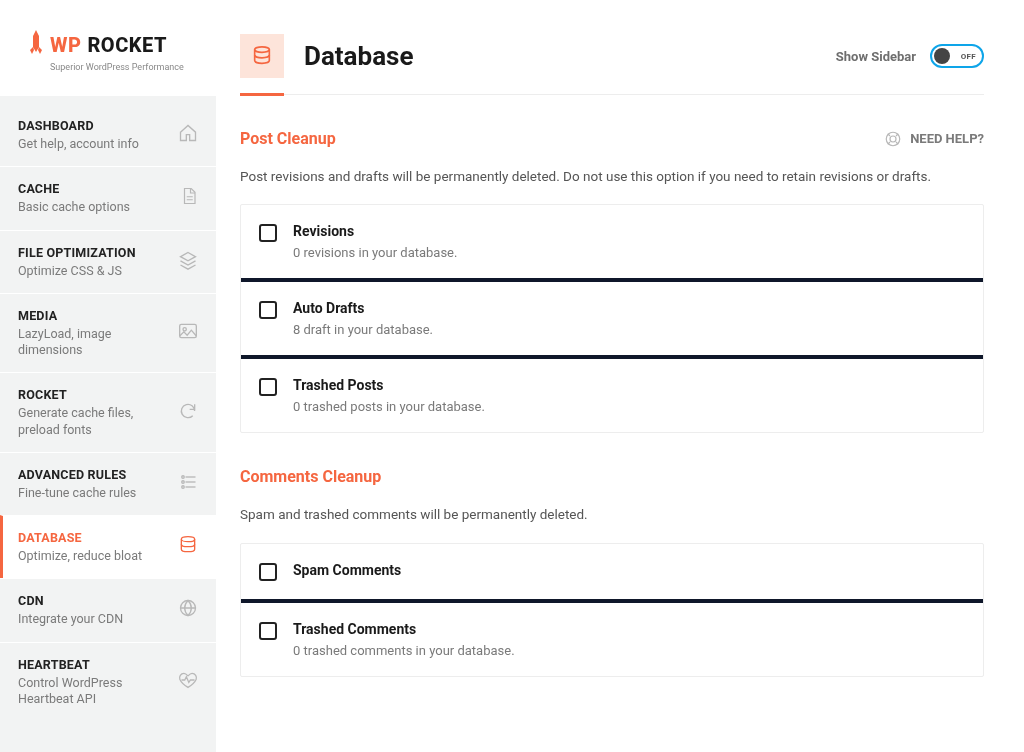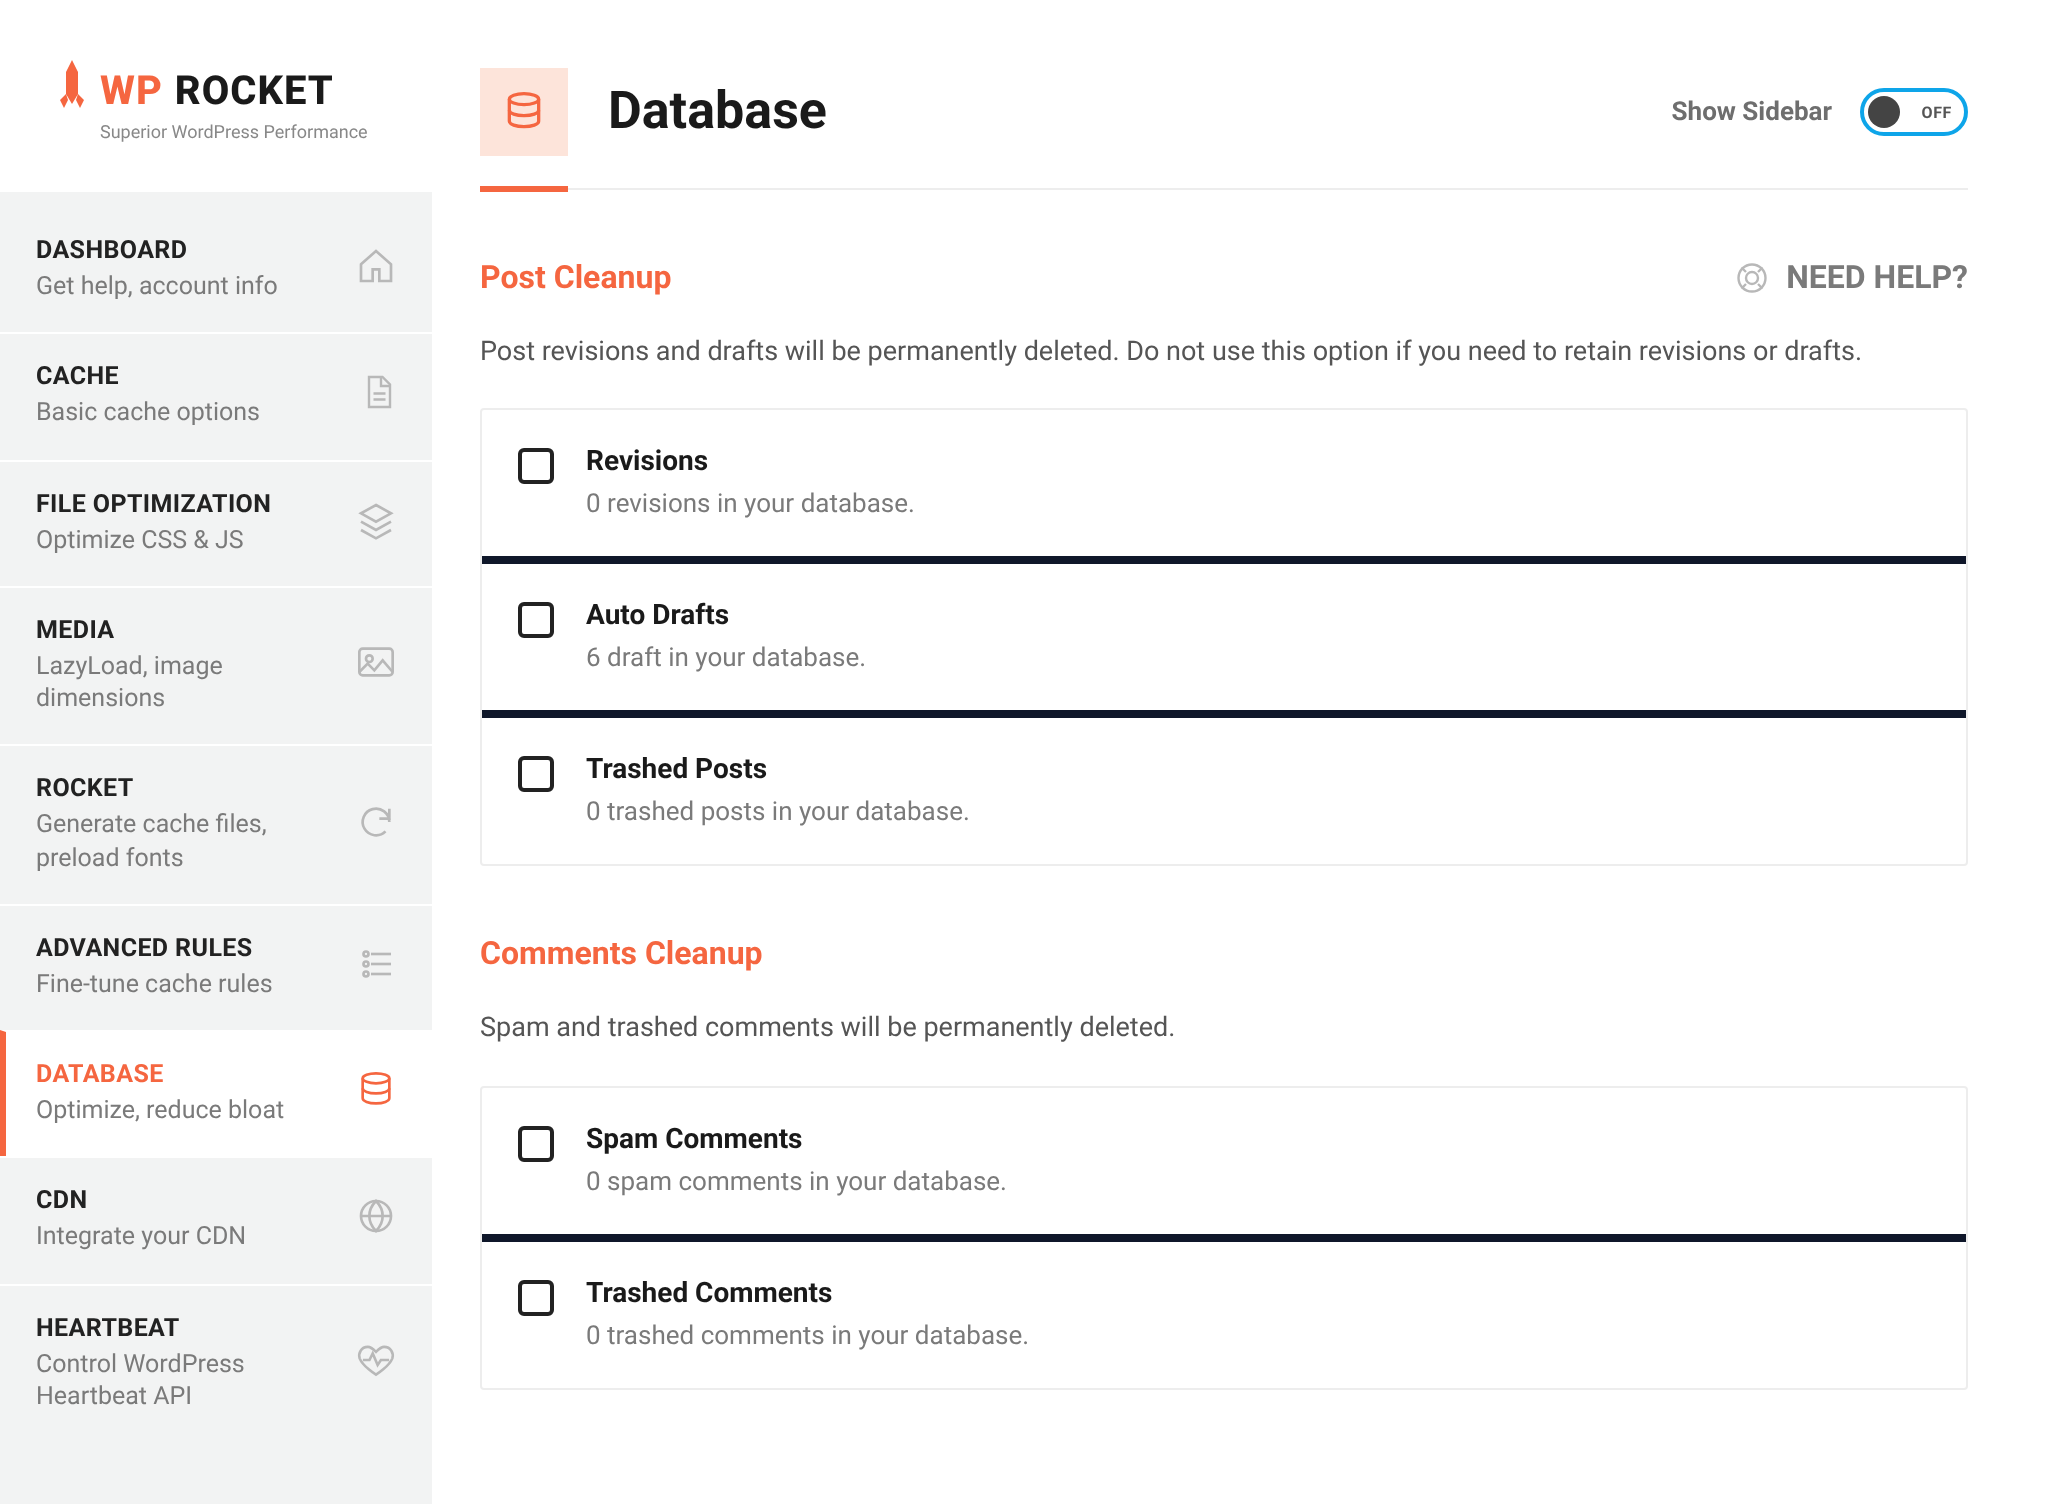--- a/index.html
+++ b/index.html
@@ -114,21 +114,21 @@
   .header-underline::before {
     content: "";
     position: absolute; left: 0; top: -1px;
     width: 44px; height: 3px;
     background: #f56640;
   }
 
   .section { margin-top: 34px; }
   .section-header { display: flex; align-items: center; justify-content: space-between; }
   .section-title { color: #f56640; font-weight: 700; font-size: 16px; }
-  .need-help { display: flex; align-items: center; gap: 8px; color: #7a7a7a; font-size: 16px; font-weight: 700; cursor: pointer; }
+  .need-help { display: flex; align-items: center; gap: 8px; color: #7a7a7a; font-size: 13px; font-weight: 700; cursor: pointer; }
   .need-help svg { color: #b8b8b8; }
   .section-desc { font-size: 13.5px; color: #555; margin-top: 18px; line-height: 1.5; }
 
   .option-box {
     margin-top: 18px;
     border: 1px solid #ededed;
     border-radius: 2px;
   }
   .option-row {
     display: flex; align-items: flex-start; gap: 16px;
@@ -337,21 +337,21 @@
           <div class="checkbox"></div>
           <div class="option-text">
             <div class="option-title">Revisions</div>
             <div class="option-sub">0 revisions in your database.</div>
           </div>
         </div>
         <div class="option-row">
           <div class="checkbox"></div>
           <div class="option-text">
             <div class="option-title">Auto Drafts</div>
-            <div class="option-sub">6 draft in your database.</div>
+            <div class="option-sub">8 draft in your database.</div>
           </div>
         </div>
         <div class="option-row">
           <div class="checkbox"></div>
           <div class="option-text">
             <div class="option-title">Trashed Posts</div>
             <div class="option-sub">0 trashed posts in your database.</div>
           </div>
         </div>
       </div>
@@ -361,21 +361,20 @@
       <div class="section-header">
         <h2 class="section-title">Comments Cleanup</h2>
       </div>
       <p class="section-desc">Spam and trashed comments will be permanently deleted.</p>
 
       <div class="option-box">
         <div class="option-row">
           <div class="checkbox"></div>
           <div class="option-text">
             <div class="option-title">Spam Comments</div>
-            <div class="option-sub">0 spam comments in your database.</div>
           </div>
         </div>
         <div class="option-row">
           <div class="checkbox"></div>
           <div class="option-text">
             <div class="option-title">Trashed Comments</div>
             <div class="option-sub">0 trashed comments in your database.</div>
           </div>
         </div>
       </div>

